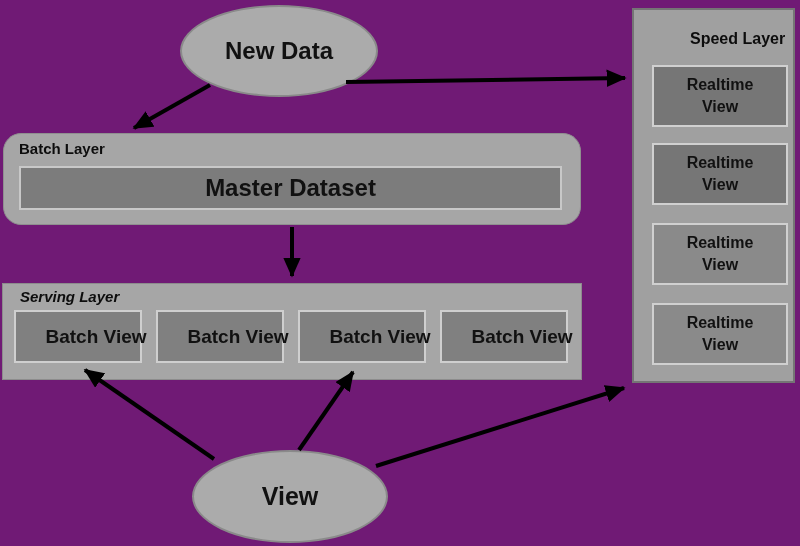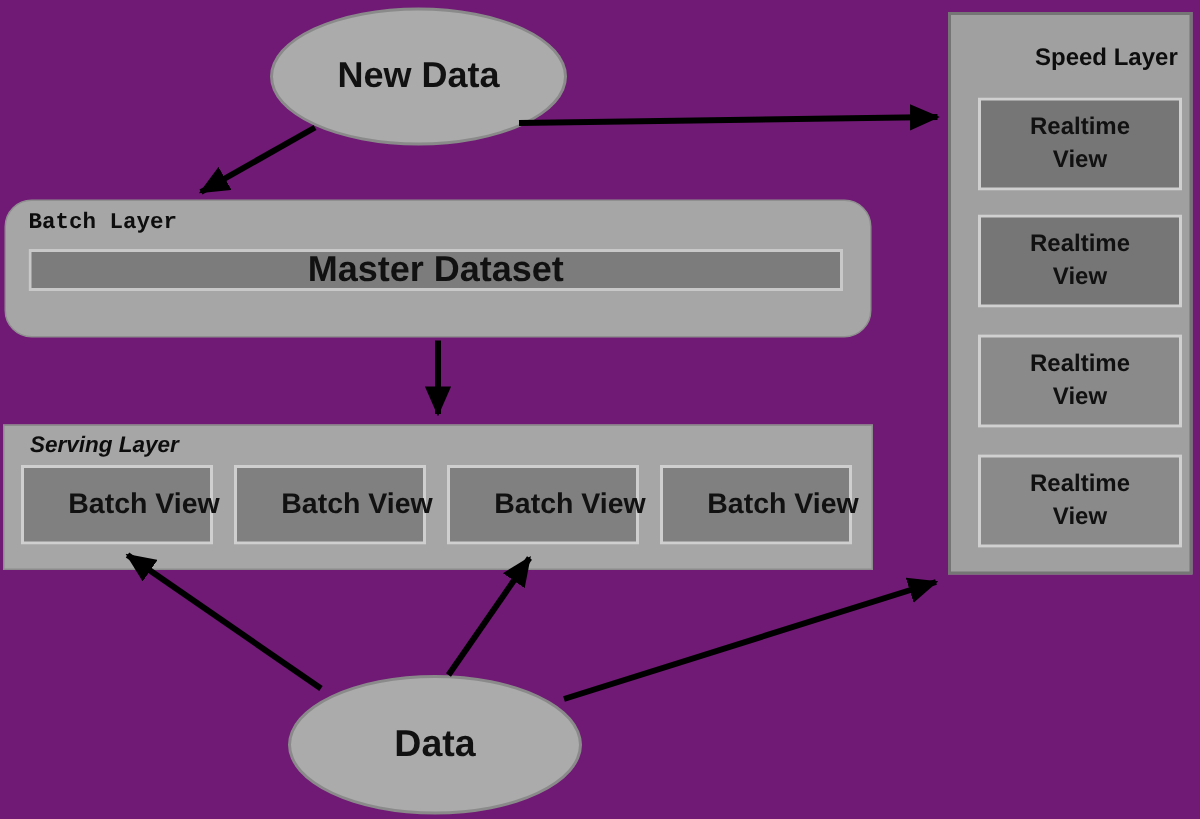--- a/index.html
+++ b/index.html
@@ -28,23 +28,23 @@
 
   .panel { position: absolute; box-sizing: border-box; }
   .panel-title { font-weight: bold; font-size: 15px; color: #0d0d0d; }
 
   #batch-layer {
     left: 3px; top: 133px; width: 578px; height: 92px;
     background: #a6a6a6;
     border: 1px solid #8f8f8f;
     border-radius: 18px;
   }
-  #batch-layer .panel-title { position: absolute; left: 15px; top: 6px; font-family: Liberation Mono, monospace; }
+  #batch-layer .panel-title { position: absolute; left: 15px; top: 6px; }
   #master-dataset {
-    position: absolute; left: 15px; top: 32px; width: 543px; height: 28px;
+    position: absolute; left: 15px; top: 32px; width: 543px; height: 44px;
     background: #7c7c7c;
     border: 2px solid #c8c8c8;
     display: flex; align-items: center; justify-content: center;
     font-weight: bold; font-size: 24px;
     box-sizing: border-box;
   }
 
   #serving-layer {
     left: 2px; top: 283px; width: 580px; height: 97px;
     background: #a6a6a6;
@@ -137,21 +137,21 @@
     </div>
     <div id="realtime-view-3" class="realtime-view rt-light">
       <span>Realtime View</span>
     </div>
     <div id="realtime-view-4" class="realtime-view rt-light">
       <span>Realtime View</span>
     </div>
   </div>
 
   <div id="query-node" class="node-ellipse">
-    <span>Data</span>
+    <span>View</span>
   </div>
 
   <svg id="arrow-overlay" viewBox="0 0 800 546" xmlns="http://www.w3.org/2000/svg">
     <defs>
       <marker id="ah" viewBox="0 0 5 4.4" markerWidth="5" markerHeight="4.4" refX="4.6" refY="2.2" orient="auto" markerUnits="strokeWidth">
         <path d="M0,0 L5,2.2 L0,4.4 Z" fill="#000"></path>
       </marker>
     </defs>
     <line class="arrow-line" x1="210" y1="85" x2="134" y2="128" marker-end="url(#ah)"></line>
     <line class="arrow-line" x1="346" y1="82" x2="625" y2="78" marker-end="url(#ah)"></line>

